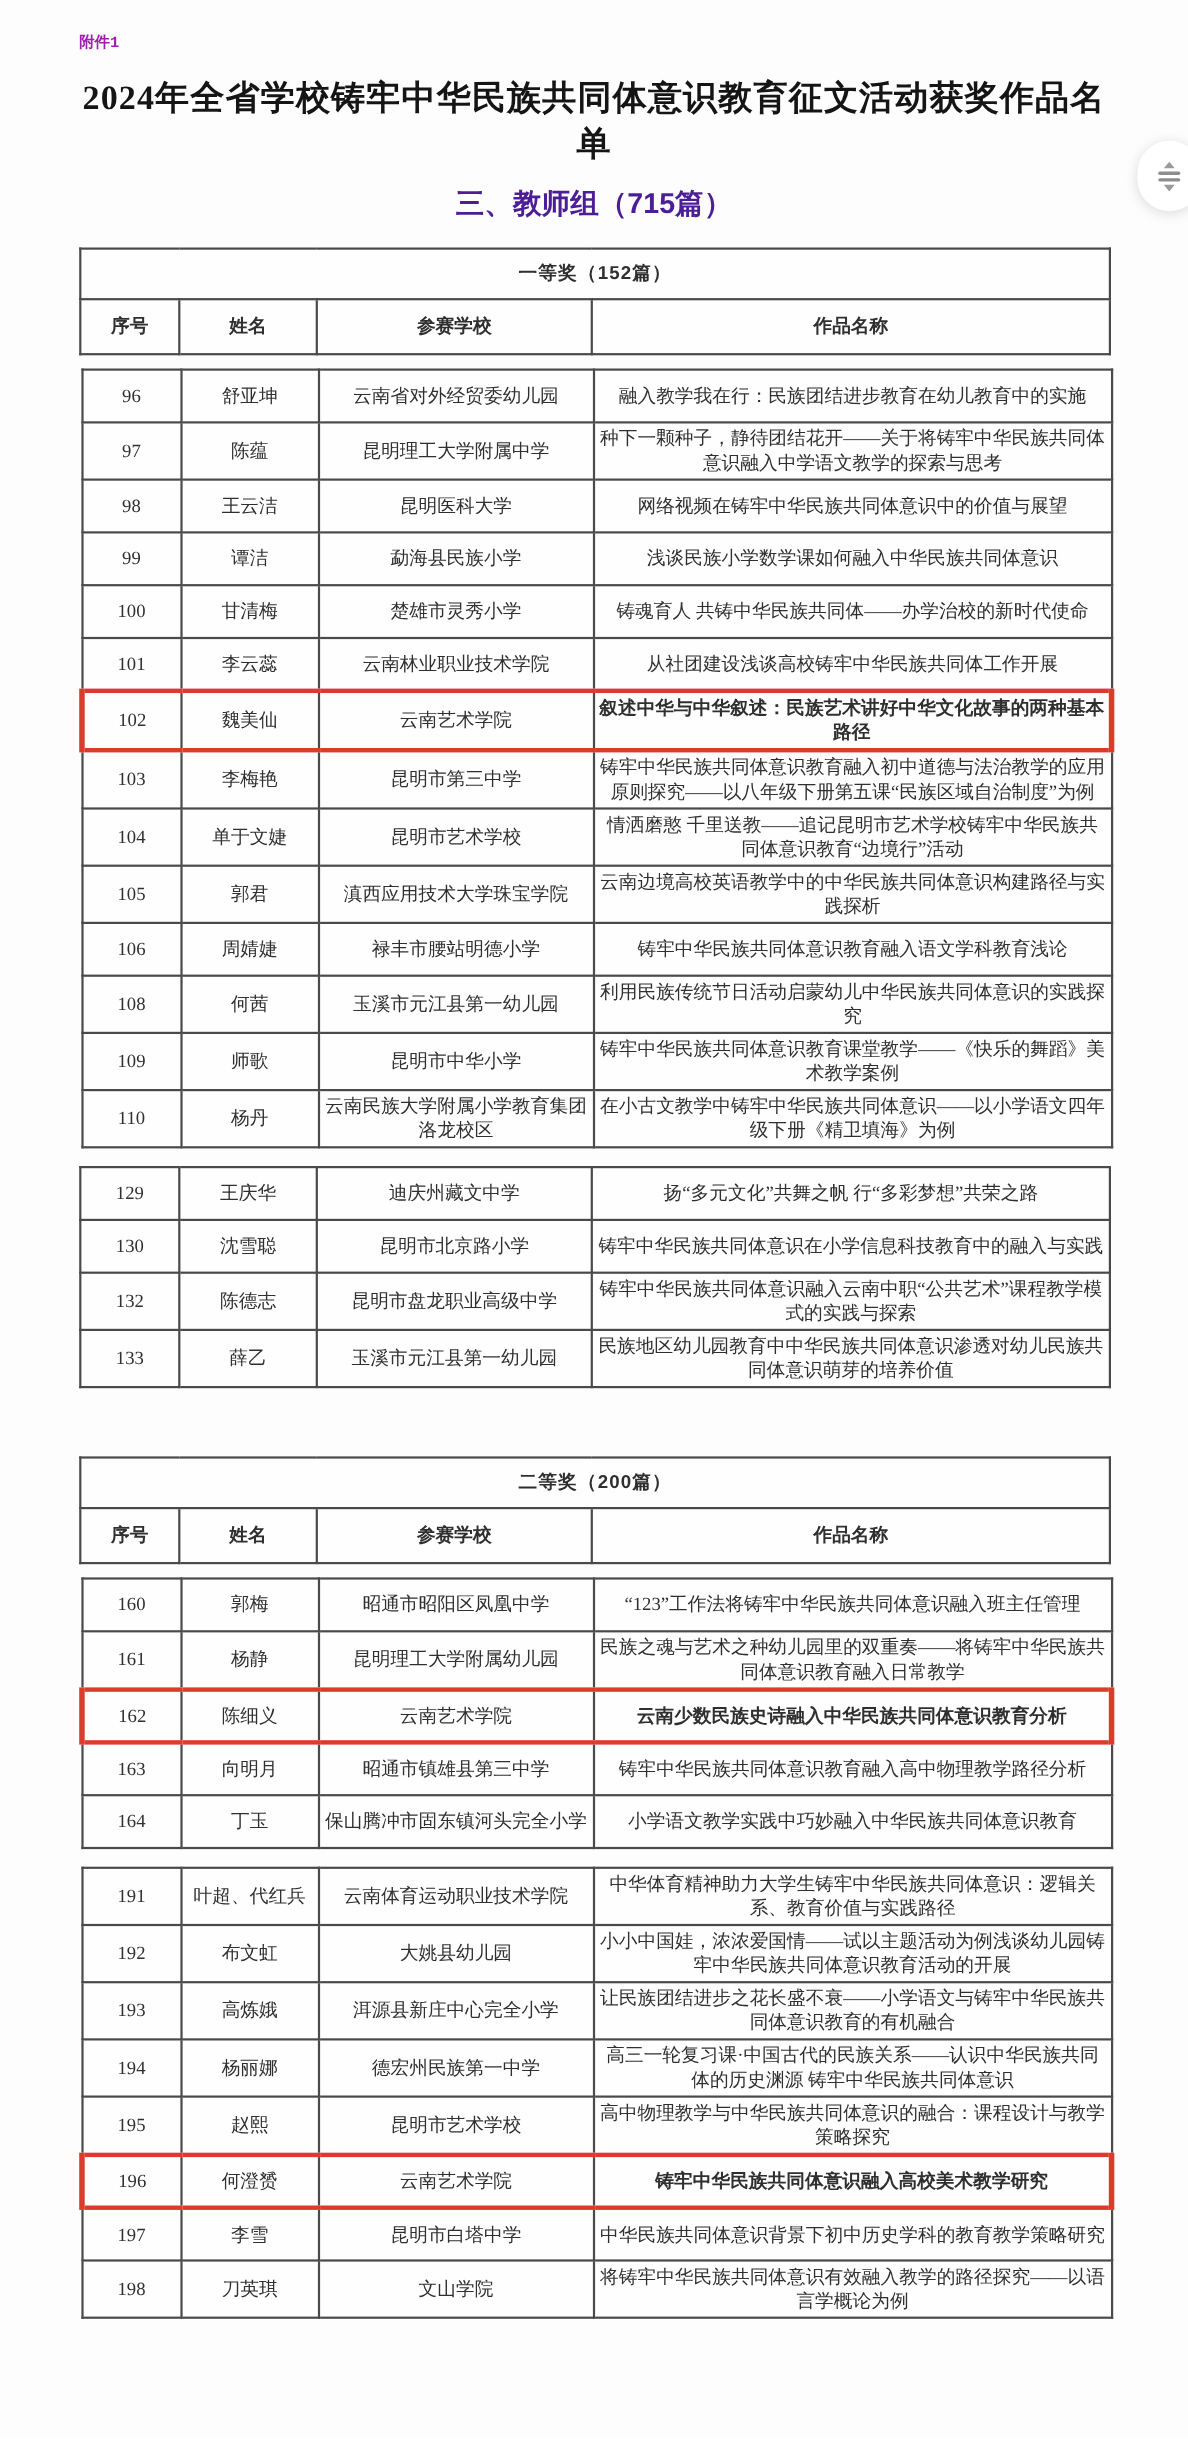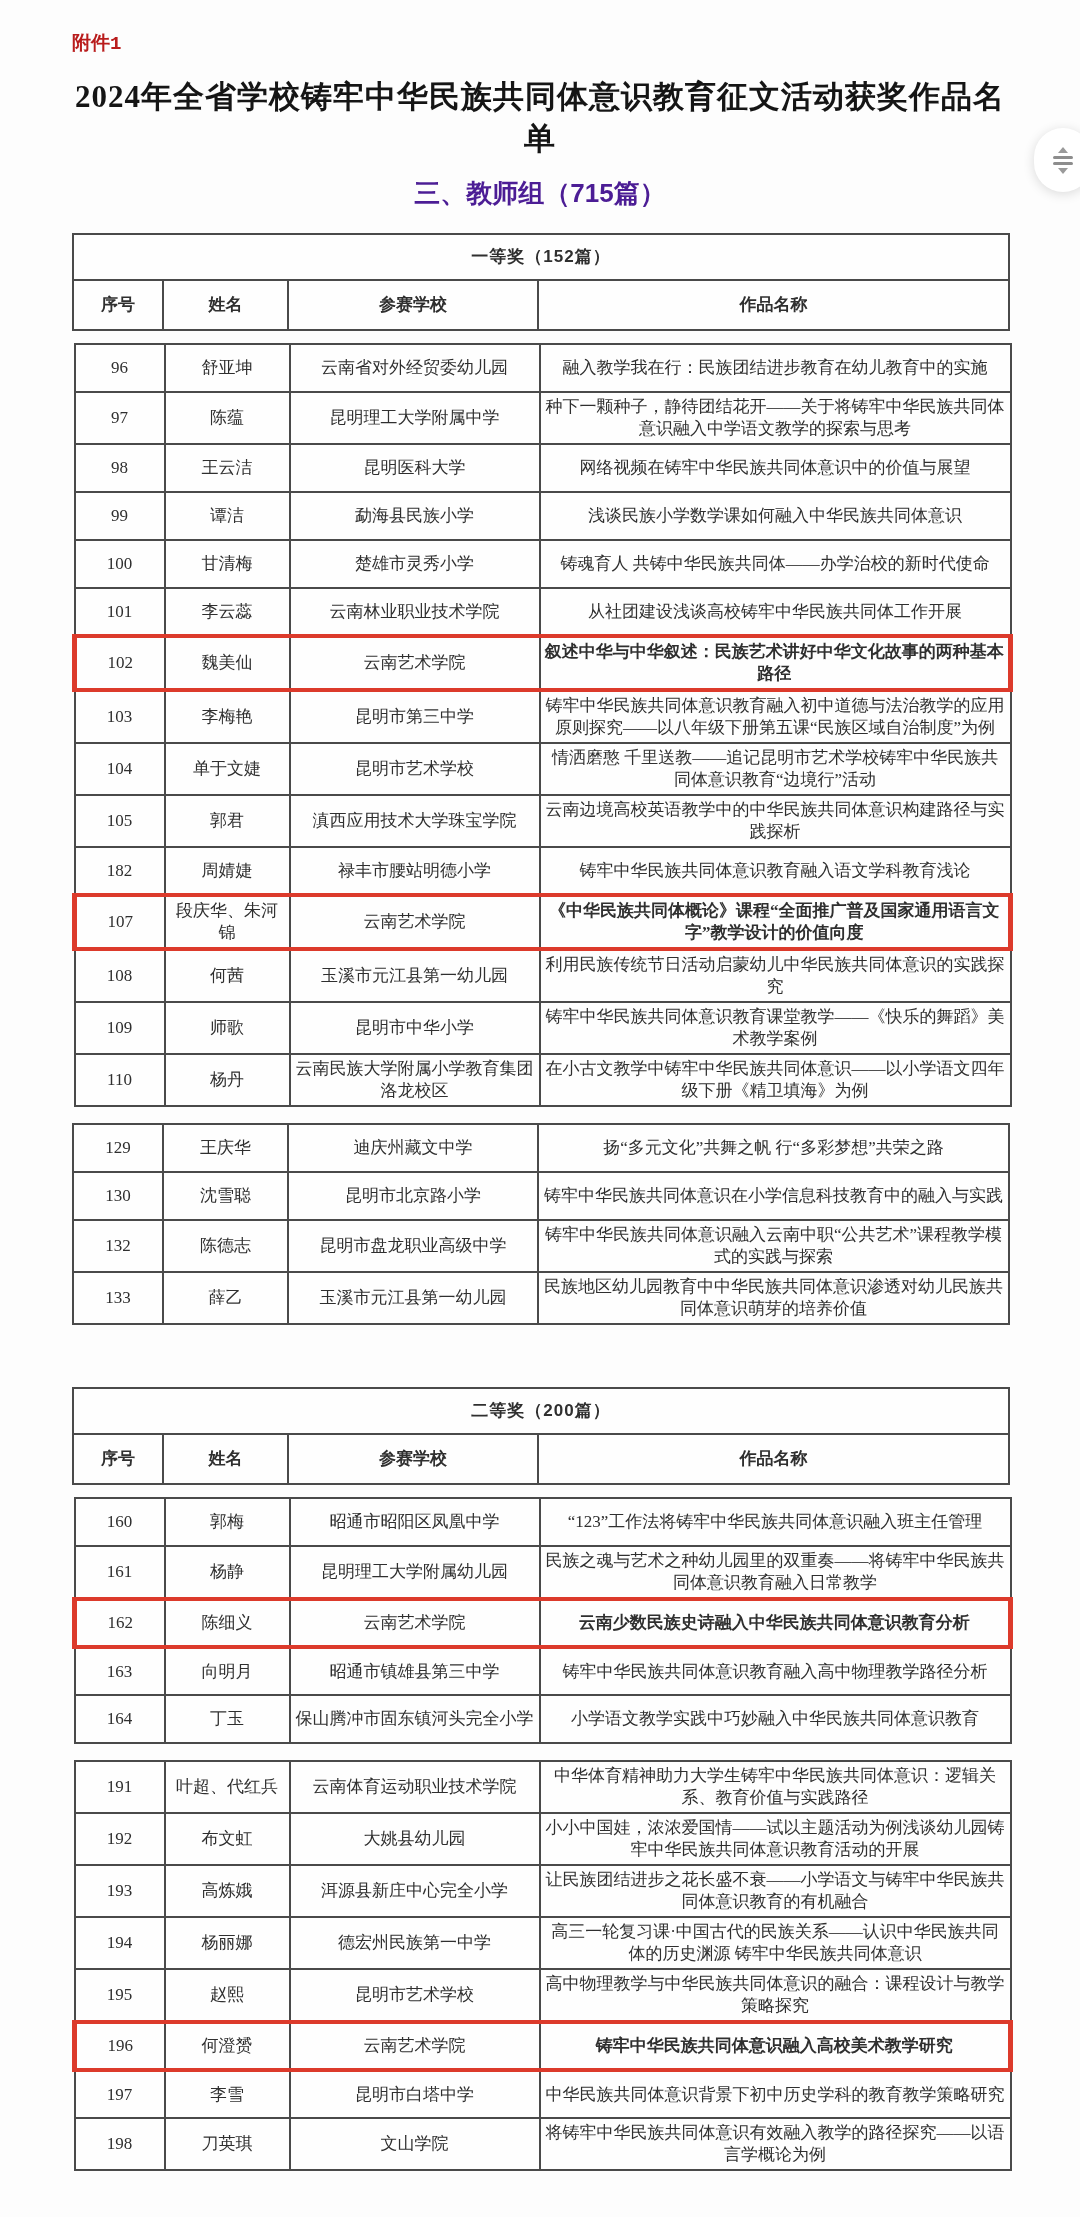--- a/index.html
+++ b/index.html
@@ -16,21 +16,21 @@
     min-height:2217px;
     margin:0 auto;
     background:#fdfdfd;
     overflow:hidden;
     font-family:"Liberation Serif","DejaVu Serif",serif;
     color:var(--ink);
   }
   .content{padding:30px 72px 40px 72px;}
   .attachment{
     font-family:Liberation Mono, monospace;
-    font-size:19px;font-weight:600;color:#b91c1c;
+    font-size:14px;font-weight:600;color:#a21caf;
   }
   .doc-title{
     margin-top:20px;
     text-align:center;
     font-size:31px;
     font-weight:700;
     letter-spacing:1px;
     color:#151515;
   }
   .doc-subtitle{
@@ -282,44 +282,30 @@
                 </td>
                 <td>
                   <div class="cellwrap">滇西应用技术大学珠宝学院</div>
                 </td>
                 <td>
                   <div class="cellwrap">云南边境高校英语教学中的中华民族共同体意识构建路径与实践探析</div>
                 </td>
               </tr>
               <tr>
                 <td>
-                  <div class="cellwrap">182</div>
+                  <div class="cellwrap">106</div>
                 </td>
                 <td>
                   <div class="cellwrap">周婧婕</div>
                 </td>
                 <td>
                   <div class="cellwrap">禄丰市腰站明德小学</div>
                 </td>
                 <td>
                   <div class="cellwrap">铸牢中华民族共同体意识教育融入语文学科教育浅论</div>
-                </td>
-              </tr>
-              <tr class="hl">
-                <td>
-                  <div class="cellwrap">107</div>
-                </td>
-                <td>
-                  <div class="cellwrap">段庆华、朱河锦</div>
-                </td>
-                <td>
-                  <div class="cellwrap">云南艺术学院</div>
-                </td>
-                <td>
-                  <div class="cellwrap">《中华民族共同体概论》课程“全面推广普及国家通用语言文字”教学设计的价值向度</div>
                 </td>
               </tr>
               <tr>
                 <td>
                   <div class="cellwrap">108</div>
                 </td>
                 <td>
                   <div class="cellwrap">何茜</div>
                 </td>
                 <td>

